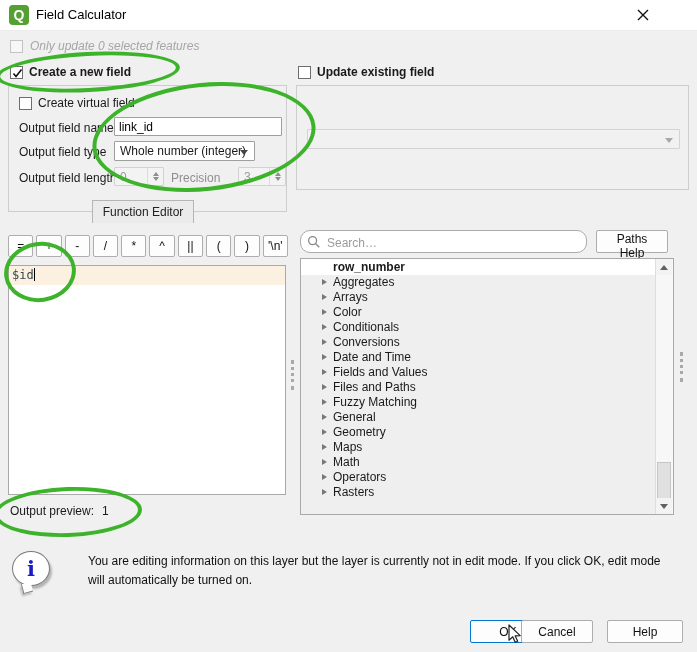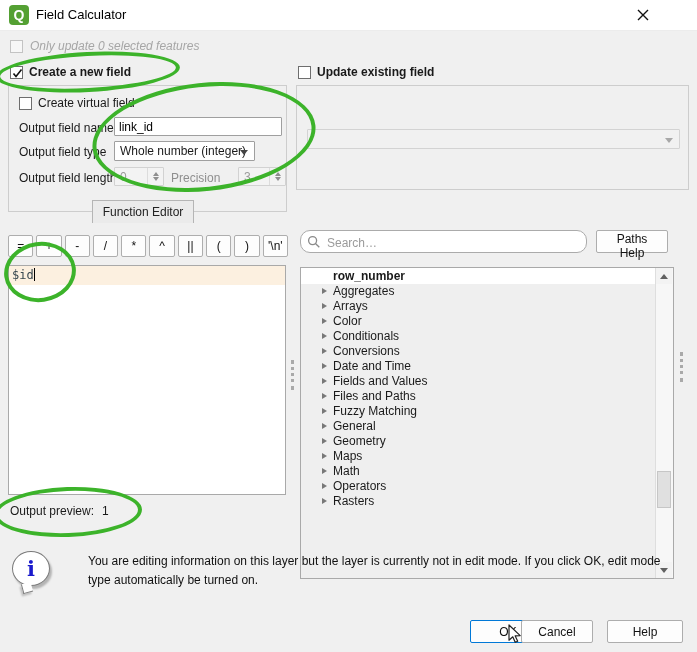--- a/index.html
+++ b/index.html
@@ -38,21 +38,21 @@
   .expr .code{position:absolute;left:3px;top:2px;font-family:"DejaVu Sans Mono",monospace;font-size:12px;color:#37474f;}
   .caret{display:inline-block;width:1px;height:13px;background:#000;vertical-align:-2px;}
   .outprev{position:absolute;left:10px;top:504px;}
   .outprev .v{margin-left:8px;}
   .searchbox{position:absolute;left:300px;top:230px;width:287px;height:23px;background:#fff;border:1px solid #ababab;border-radius:10px;box-sizing:border-box;}
   .searchbox input{position:absolute;left:24px;top:1px;width:255px;height:19px;border:none;outline:none;font-size:12px;font-family:"Liberation Sans",sans-serif;background:transparent;color:#333;}
   .searchbox input::placeholder{color:#9b9b9b;}
   .searchbox svg{position:absolute;left:6px;top:4px;}
   .btn{position:absolute;height:23px;background:#fdfdfd;border:1px solid #adadad;border-radius:2px;font-size:12px;font-family:"Liberation Sans",sans-serif;color:#111;}
   .btn.default{border:1px solid var(--ok-border,#0078d7);}
-  .fnlist{position:absolute;left:300px;top:258px;width:374px;height:312px;background:#efefef;border:1px solid #a9a9a9;box-sizing:border-box;margin-top:9px;}
+  .fnlist{position:absolute;left:300px;top:258px;width:374px;height:257px;background:#efefef;border:1px solid #a9a9a9;box-sizing:border-box;}
   .fn-row{position:relative;height:15px;line-height:15px;width:356px;}
   .fn-row.selected{height:16px;line-height:16px;background:#fff;font-weight:bold;}
   .fn-row .txt{position:absolute;left:32px;top:0;white-space:nowrap;}
   .tri{position:absolute;left:21px;top:4px;width:0;height:0;border-top:3.5px solid transparent;border-bottom:3.5px solid transparent;border-left:5px solid #787878;}
   .vscroll{position:absolute;right:0;top:0;bottom:0;width:17px;background:#f7f7f7;border-left:1px solid #dedede;}
   .sb-up,.sb-dn{position:absolute;left:0;width:16px;height:16px;background:#f3f3f3;}
   .sb-up{top:0;} .sb-dn{bottom:0;}
   .sb-up::after{content:"";position:absolute;left:4px;top:6px;border-left:4px solid transparent;border-right:4px solid transparent;border-bottom:5px solid #616161;}
   .sb-dn::after{content:"";position:absolute;left:4px;top:6px;border-left:4px solid transparent;border-right:4px solid transparent;border-top:5px solid #616161;}
   .sb-thumb{position:absolute;left:1px;top:203px;width:14px;height:37px;background:#e0e0e0;border:1px solid #c6c6c6;box-sizing:border-box;}
@@ -235,21 +235,21 @@
     </div>
   </div>
 
   <div class="splitter" style="left:291px;top:360px;"></div>
   <div class="splitter" style="left:680px;top:352px;"></div>
 
   <div class="info-bubble">
     <span class="glyph">i</span>
   </div>
   <div class="info-tail"></div>
-  <div class="info-text">You are editing information on this layer but the layer is currently not in edit mode. If you click OK, edit mode type automatically be turned on.</div>
+  <div class="info-text">You are editing information on this layer but the layer is currently not in edit mode. If you click OK, edit mode will automatically be turned on.</div>
 
   <button class="btn default" style="left:434px;top:620px;width:76px;margin-left:36px;">OK</button>
   <button class="btn" style="left:521px;top:620px;width:72px;">Cancel</button>
   <button class="btn" style="left:607px;top:620px;width:76px;">Help</button>
 
   <div class="cursor">
     <svg width="20" height="20" viewBox="0 0 20 20">
         <path d="M5 1 L5 16.2 L8.8 12.8 L11.2 18.3 L13.7 17.2 L11.2 11.9 L16.2 11.6 Z" fill="#fff" stroke="#222" stroke-width="1.2" stroke-linejoin="round"></path>
       </svg>
   </div>

